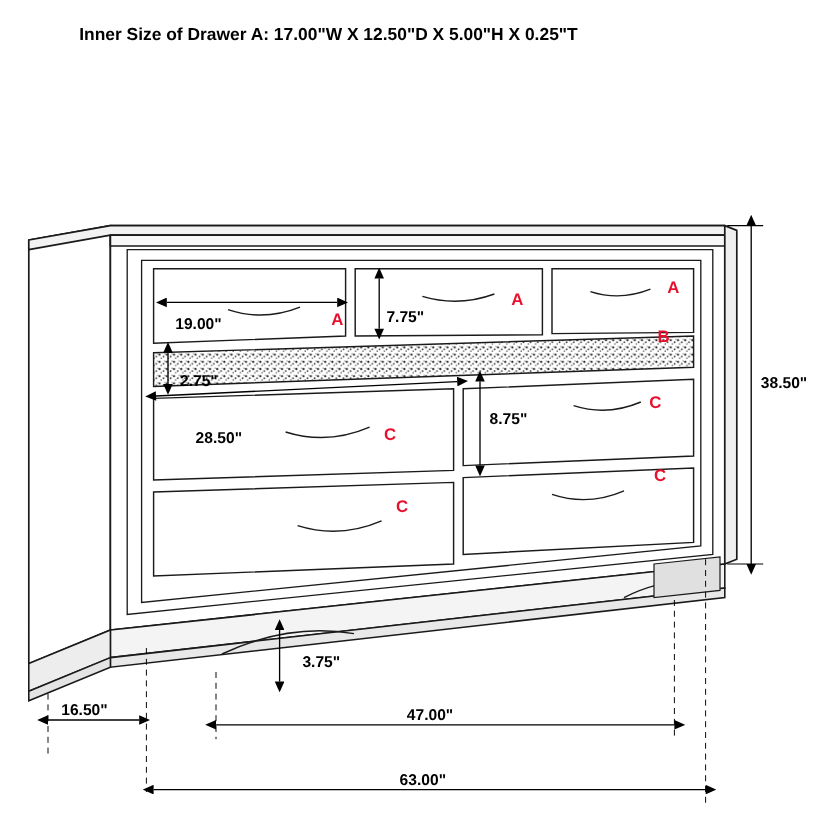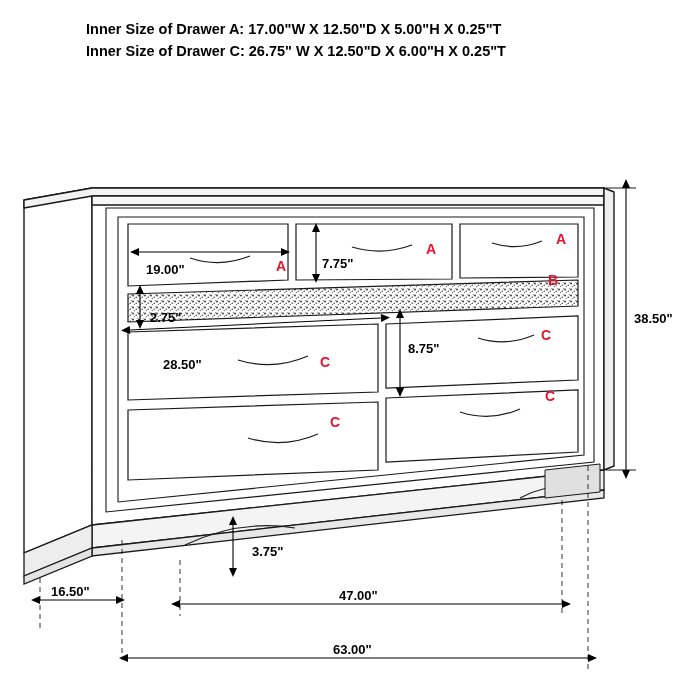--- a/index.html
+++ b/index.html
@@ -25,21 +25,20 @@
     left: 66px;
     top: 18px;
     width: 600px;
   }
   .spec-line {
     font-size: 14.5px;
     font-weight: bold;
     color: #000000;
     line-height: 22px;
     white-space: nowrap;
-    margin-left: 20px;
   }
   svg.diagram {
     position: absolute;
     left: 0;
     top: 0;
     width: 700px;
     height: 700px;
   }
   .lbl {
     font-family: "Liberation Sans", sans-serif;
@@ -54,21 +53,20 @@
     fill: #e8112d;
   }
 </style>
 </head>
 <body>
 
 <div id="stage">
 
   <div class="spec-block">
     <div class="spec-line">Inner Size of Drawer A: 17.00"W X 12.50"D X 5.00"H X 0.25"T</div>
-    <div class="spec-line">Inner Size of Drawer C: 26.75" W X 12.50"D X 6.00"H X 0.25"T</div>
   </div>
 
   <svg class="diagram" viewBox="0 0 700 700">
     <defs>
       <marker id="arrL" markerWidth="10" markerHeight="8" refX="9" refY="4" orient="auto" markerUnits="userSpaceOnUse">
         <path d="M9,0 L0,4 L9,8 z" fill="#000"></path>
       </marker>
       <marker id="arrR" markerWidth="10" markerHeight="8" refX="1" refY="4" orient="auto" markerUnits="userSpaceOnUse">
         <path d="M1,0 L10,4 L1,8 z" fill="#000"></path>
       </marker>

